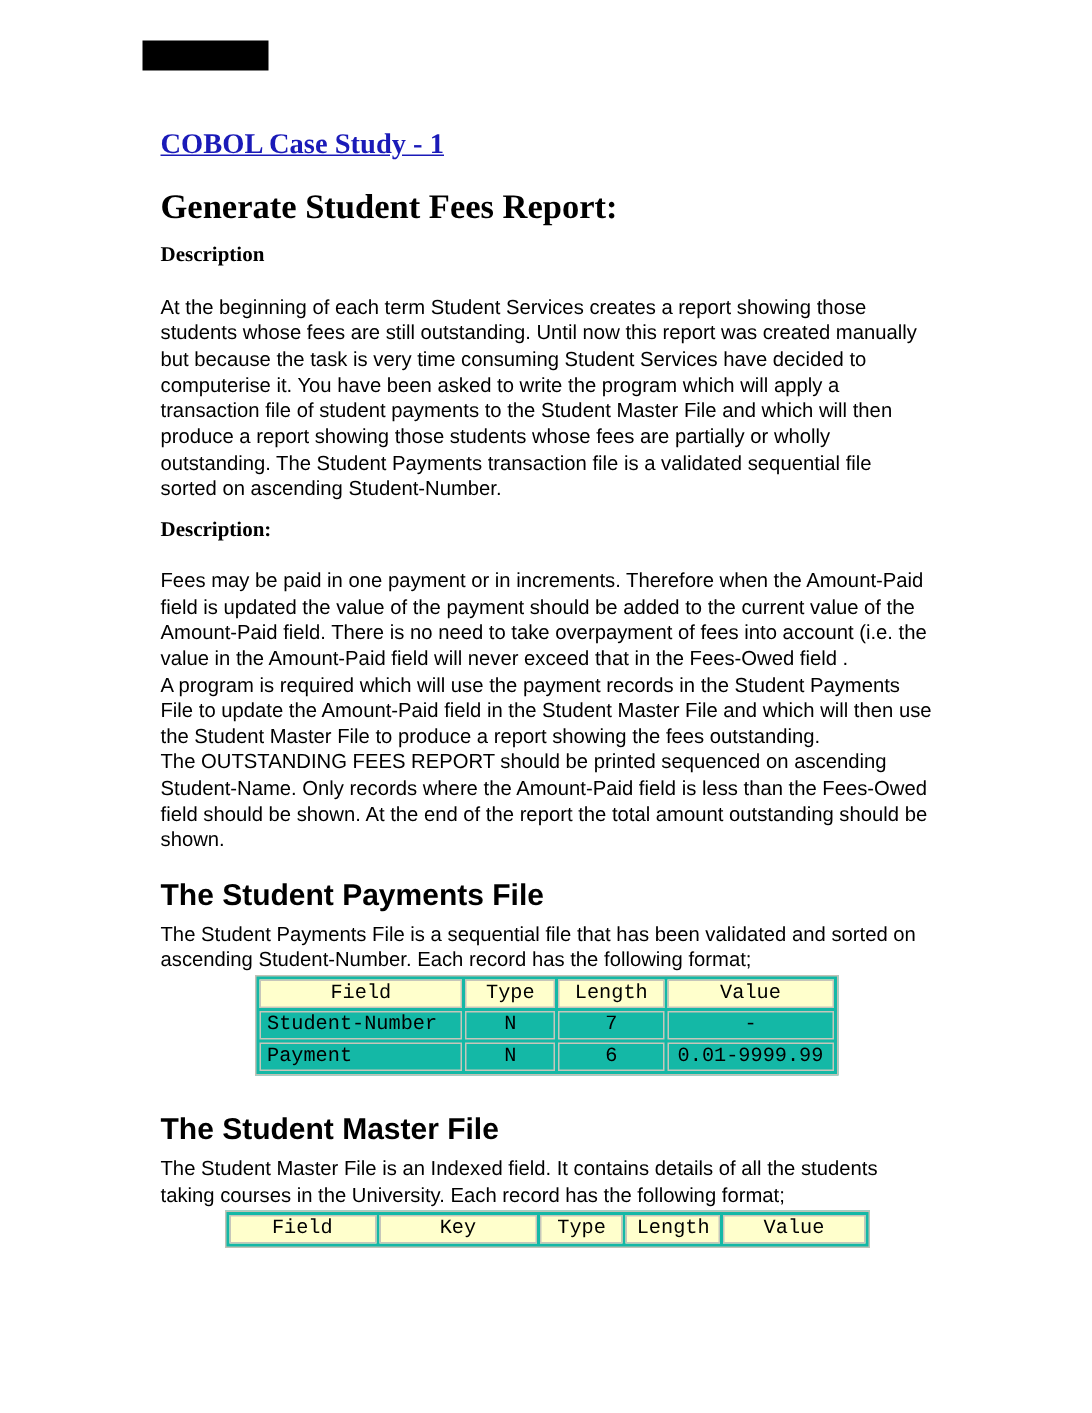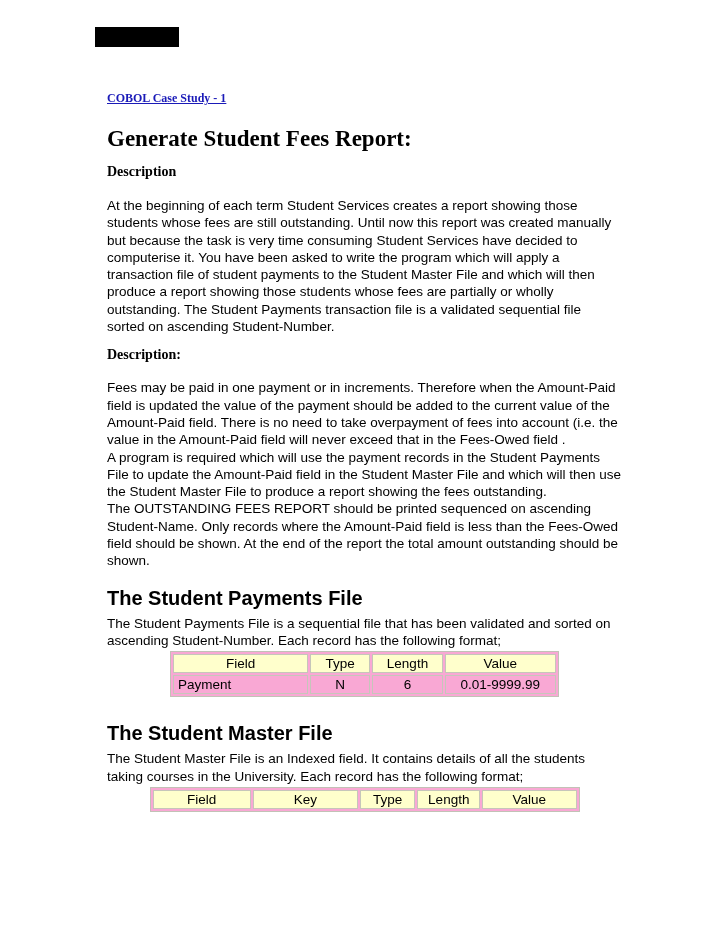--- a/index.html
+++ b/index.html
@@ -16,21 +16,21 @@
     left: 95px; top: 27px;
     width: 84px; height: 20px;
     background: #000000;
   }
   .content { padding: 87px 106px 0 107px; }
 
   .case-link-line { margin: 0; line-height: 19px; }
   .case-link {
     font-family: "Liberation Serif", serif;
     font-weight: bold;
-    font-size: 12px;
+    font-size: 19px;
     color: #1a1ab8;
     text-decoration: underline;
     cursor: pointer;
   }
   h1.doc-title {
     font-family: "Liberation Serif", serif;
     font-size: 23px;
     line-height: 27px;
     margin: 17px 0 0 0;
     font-weight: bold;
@@ -61,21 +61,22 @@
     font-size: 13.5px;
     line-height: 17.3px;
     margin: 7px 0 0 0;
   }
   table.data-table {
     border-collapse: separate;
     border-spacing: 2px;
     border: 1px solid #c2c2b6;
     margin: 2px auto 0 auto;
     table-layout: fixed;
-    background: #f9a8d4;
+    background: #14b8a6;
+    font-family: Liberation Mono, monospace;
   }
   table.t-payments { width: 389px; }
   table.t-master  { width: 430px; }
   .data-table th, .data-table td {
     border: 1px solid #c6c6ba;
     font-size: 13.5px;
     line-height: 15px;
     padding: 1px 4px;
     text-align: center;
     font-weight: normal;
@@ -125,20 +126,26 @@
     <thead>
       <tr>
         <th class="c0">Field</th>
         <th class="c1">Type</th>
         <th class="c2">Length</th>
         <th class="c3">Value</th>
       </tr>
     </thead>
     <tbody>
       <tr>
+        <td class="al">Student-Number</td>
+        <td>N</td>
+        <td>7</td>
+        <td>-</td>
+      </tr>
+      <tr>
         <td class="al">Payment</td>
         <td>N</td>
         <td>6</td>
         <td>0.01-9999.99</td>
       </tr>
     </tbody>
   </table>
 
   <div class="sans-section-head master">The Student Master File</div>
 

